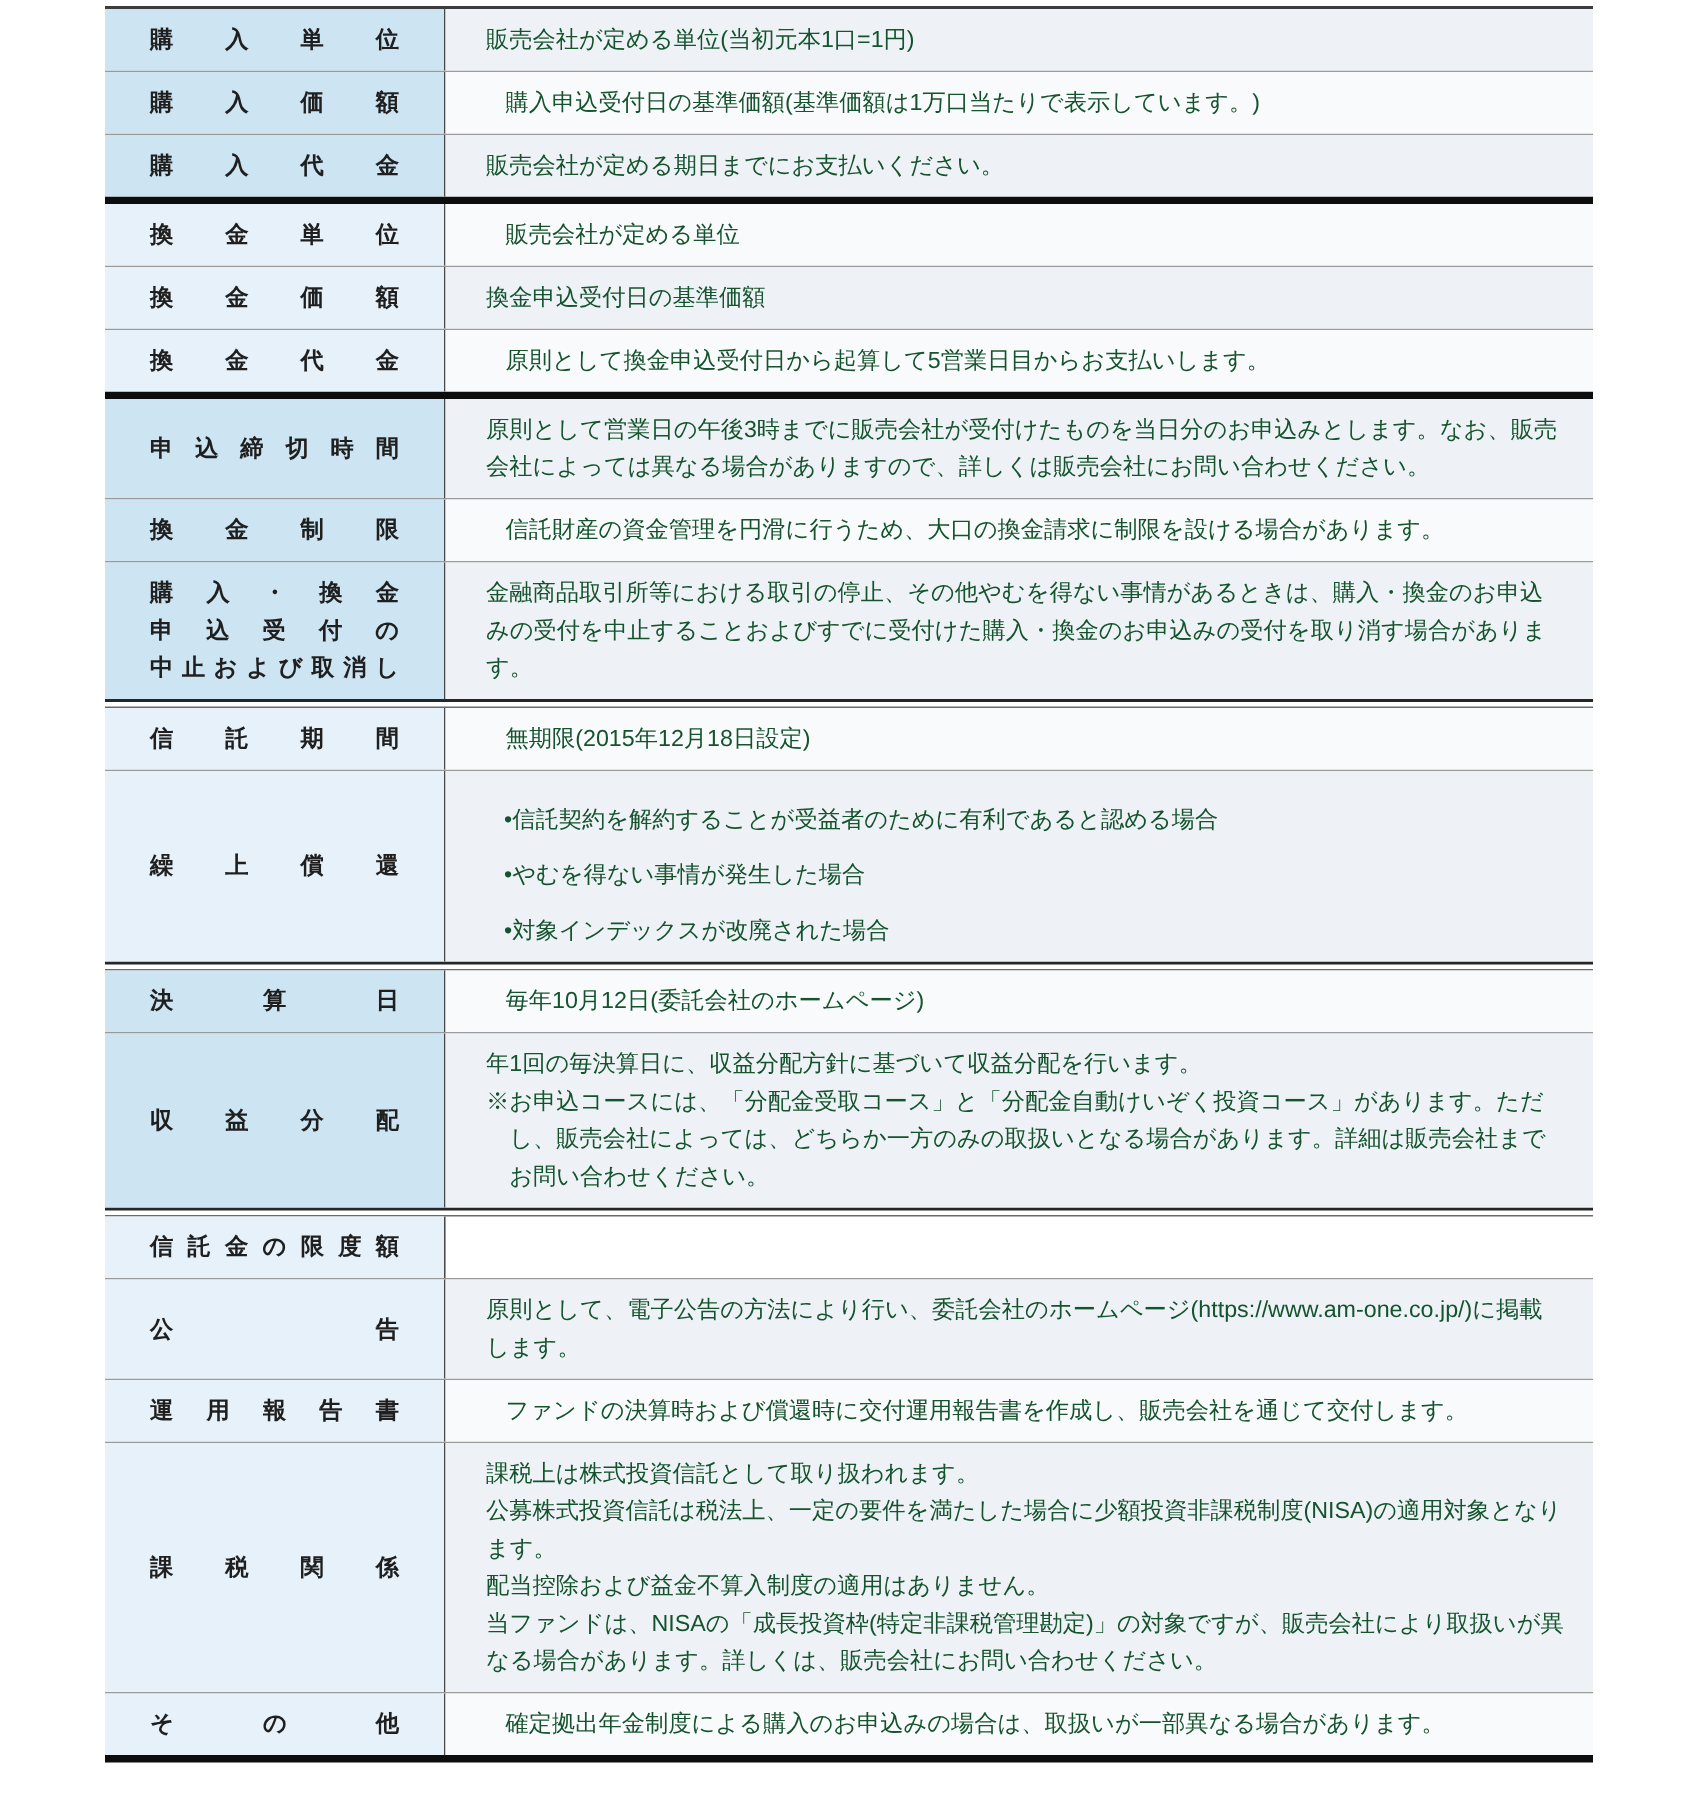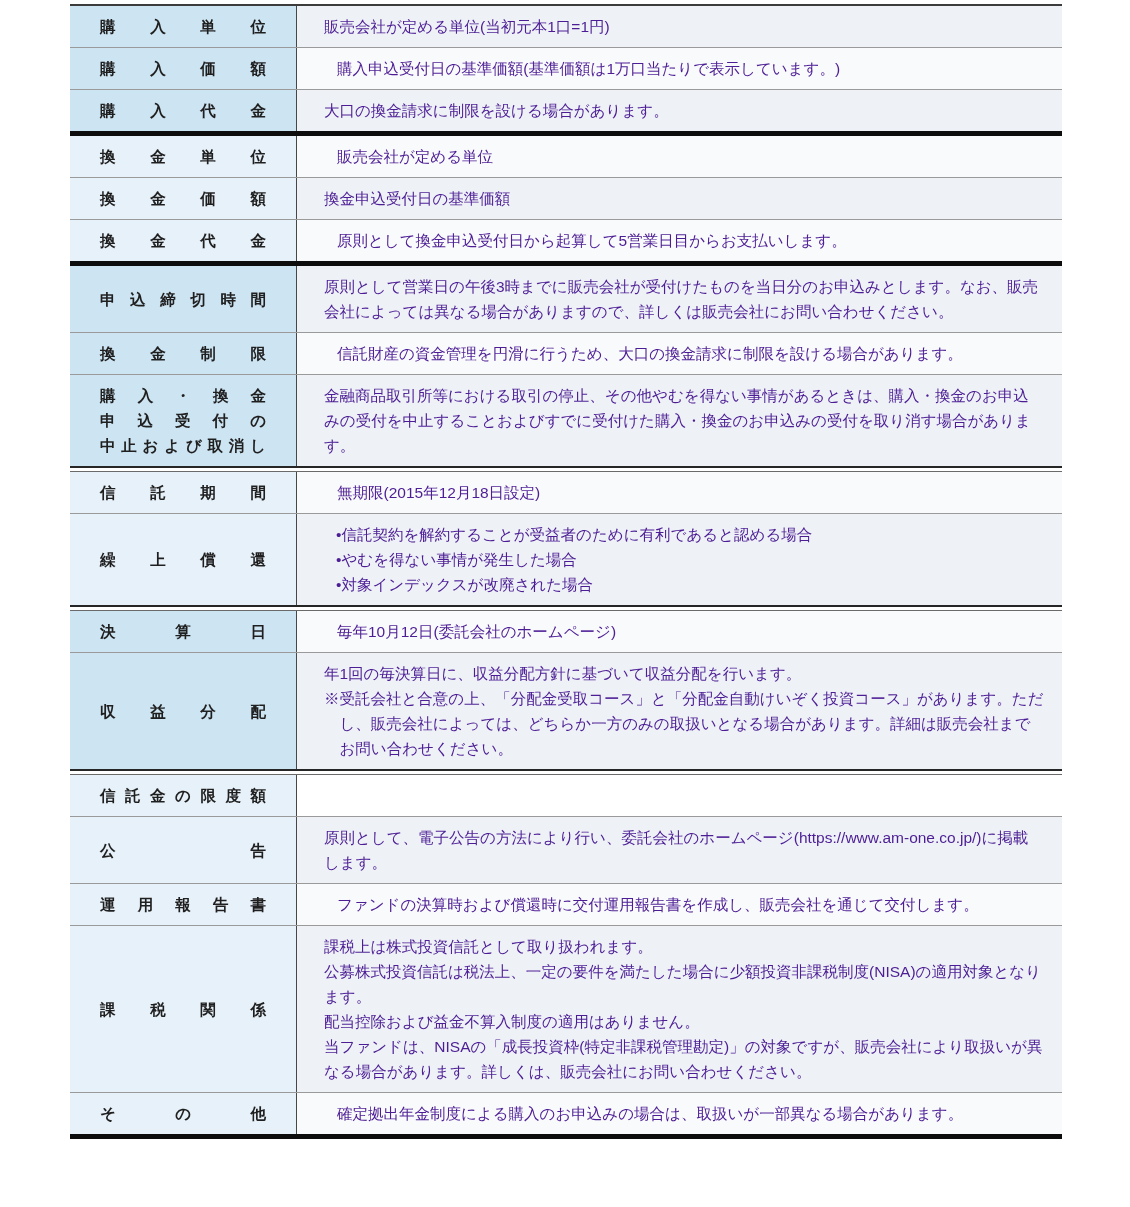--- a/index.html
+++ b/index.html
@@ -45,27 +45,27 @@
 
   .content-cell {
     flex: 1 1 auto;
     box-sizing: border-box;
     padding: 8px 18px 8px 27px;
     display: flex;
     flex-direction: column;
     justify-content: center;
     font-size: 15.5px;
     line-height: 25px;
-    color: #4c1d95;
+    color: #14532d;
   }
   .tint-a .content-cell { background: #eef2f6; }
   .tint-b .content-cell { background: #f9fafb; padding-left: 40px; }
 
   .para { margin: 0; word-break: break-word; }
-  .para.bullet { padding-left: 12px; }
+  .para.bullet { padding-left: 12px; margin-top: 12px; }
   .para.hang   { padding-left: 15.5px; text-indent: -15.5px; }
 
   .divider { width: 100%; }
   .divider.thick  { height: 5px; background: #0d0d0d; }
   .divider.double {
     height: 3px;
     background: #ffffff;
     border-top: 2px solid #262626;
     border-bottom: 1px solid #6a6a6a;
   }
@@ -105,21 +105,21 @@
         <div class="row tint-a">
           <div class="label-cell shade-dark">
             <div class="jline">
               <span>購</span>
               <span>入</span>
               <span>代</span>
               <span>金</span>
             </div>
           </div>
           <div class="content-cell">
-            <p class="para">大口の換金請求に制限を設ける場合があります。</p>
+            <p class="para">販売会社が定める期日までにお支払いください。</p>
           </div>
         </div>
       </div>
       <div class="divider thick"></div>
       <div class="section">
         <div class="row tint-b">
           <div class="label-cell shade-light">
             <div class="jline">
               <span>換</span>
               <span>金</span>
@@ -269,21 +269,21 @@
           <div class="label-cell shade-dark">
             <div class="jline">
               <span>収</span>
               <span>益</span>
               <span>分</span>
               <span>配</span>
             </div>
           </div>
           <div class="content-cell">
             <p class="para">年1回の毎決算日に、収益分配方針に基づいて収益分配を行います。</p>
-            <p class="para hang">※受託会社と合意の上、「分配金受取コース」と「分配金自動けいぞく投資コース」があります。ただし、販売会社によっては、どちらか一方のみの取扱いとなる場合があります。詳細は販売会社までお問い合わせください。</p>
+            <p class="para hang">※お申込コースには、「分配金受取コース」と「分配金自動けいぞく投資コース」があります。ただし、販売会社によっては、どちらか一方のみの取扱いとなる場合があります。詳細は販売会社までお問い合わせください。</p>
           </div>
         </div>
       </div>
       <div class="divider double"></div>
       <div class="section">
         <div class="row tint-b">
           <div class="label-cell shade-light">
             <div class="jline">
               <span>信</span>
               <span>託</span>

